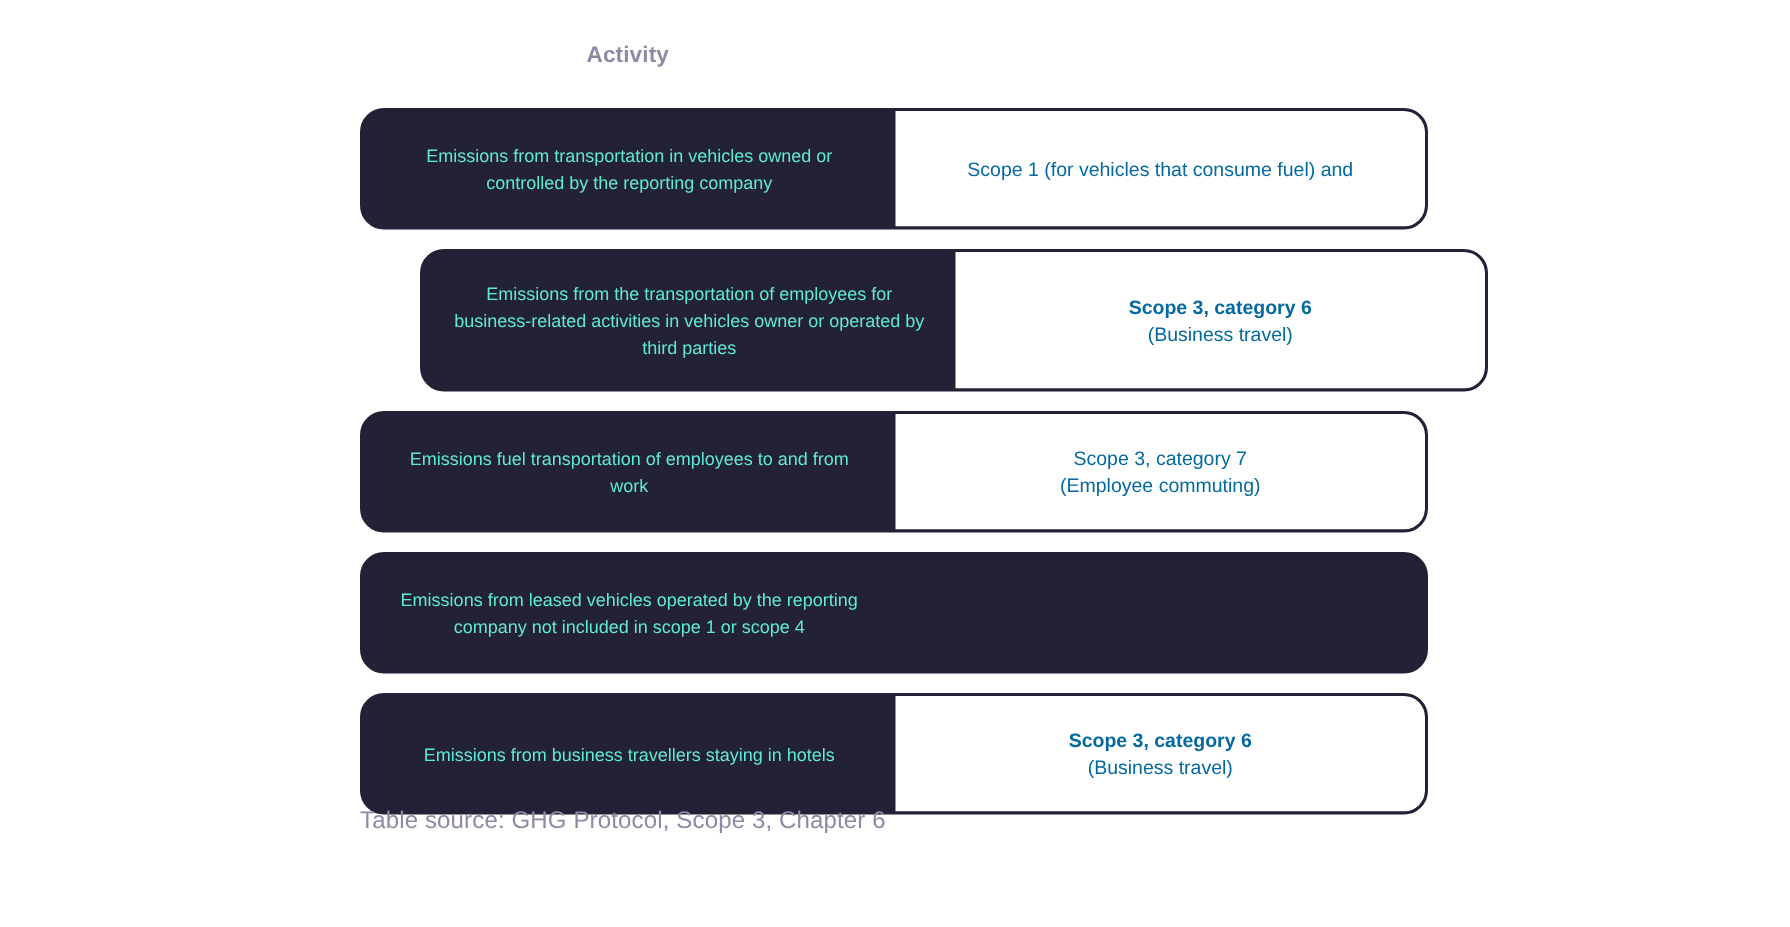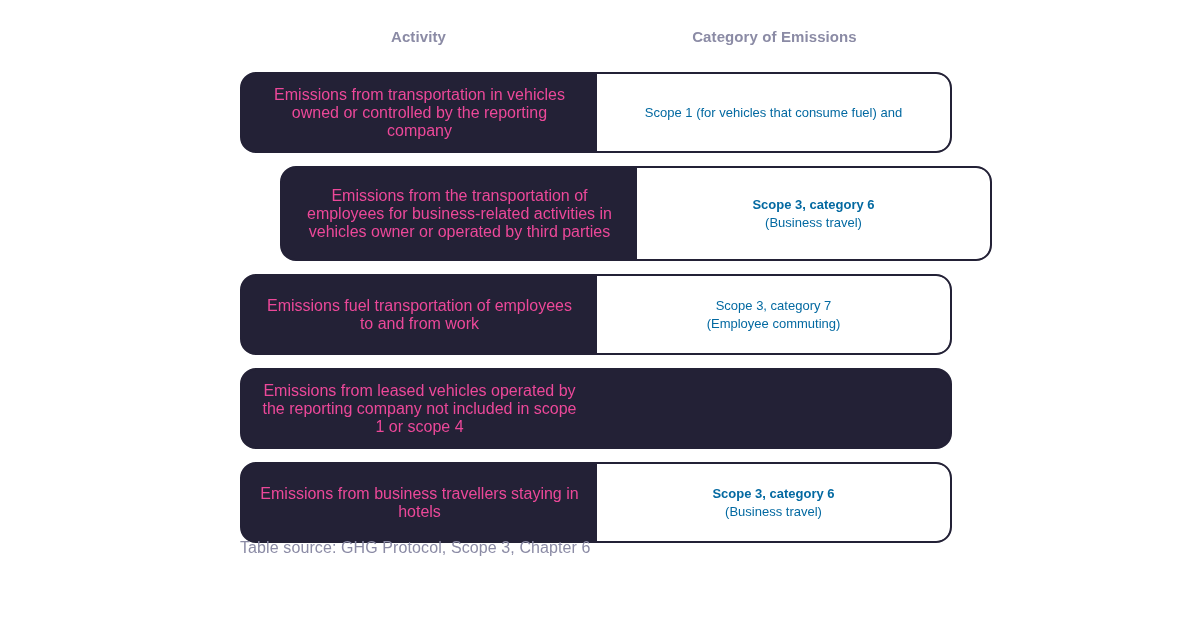--- a/index.html
+++ b/index.html
@@ -61,23 +61,23 @@
   .cell-activity {
     width: 355px;
     flex: 0 0 355px;
     display: flex;
     align-items: center;
     justify-content: center;
     box-sizing: border-box;
     padding: 6px 18px;
   }
   .cell-activity .txt {
-    font-size: 16px;
+    font-size: 12px;
     line-height: 18px;
-    color: #ec4899;
+    color: #5eead4;
     text-align: center;
   }
 
   .cell-category {
     flex: 1 1 auto;
     background: #ffffff;
     display: flex;
     flex-direction: column;
     align-items: center;
     justify-content: center;
@@ -106,21 +106,20 @@
 </style>
 </head>
 <body>
 
 <div class="page">
 
   <div class="table-wrap">
 
     <div class="head-row">
       <div class="head-cell activity">Activity</div>
-      <div class="head-cell category">Category of Emissions</div>
     </div>
 
     <div class="row h81">
       <div class="cell-activity">
         <span class="txt">Emissions from transportation in vehicles owned or controlled by the reporting company</span>
       </div>
       <div class="cell-category">
         <span class="line">Scope 1 (for vehicles that consume fuel) and</span>
       </div>
     </div>

